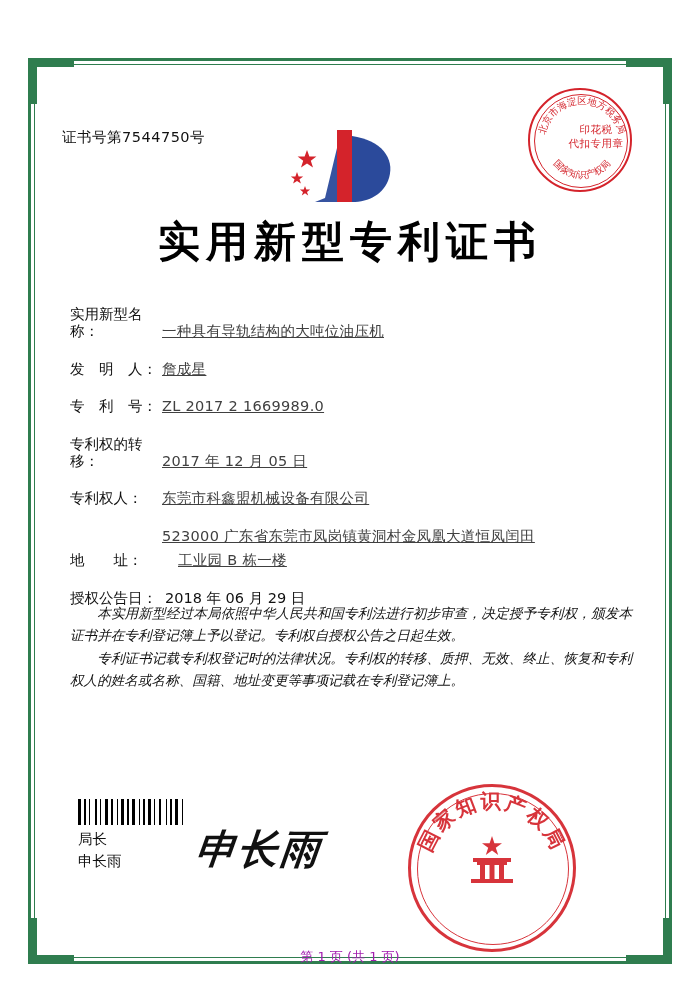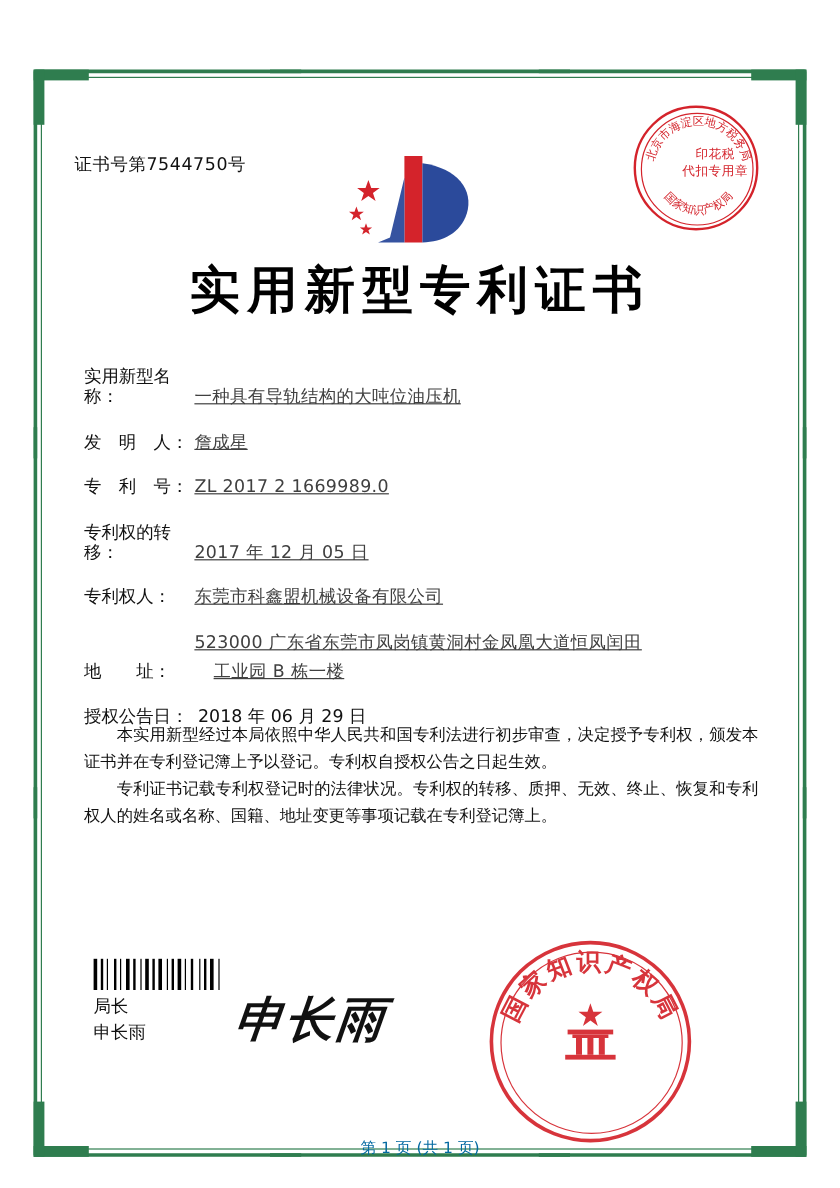--- a/index.html
+++ b/index.html
@@ -173,20 +173,21 @@
     top: 586px;
     width: 562px;
     font-size: 13.6px;
     line-height: 1.62;
     text-align: justify;
     color: #111;
   }
   .body-text p {
     margin: 0 0 1px 0;
     text-indent: 2em;
+    font-style: italic;
   }
 
   
   .barcode {
     position: absolute;
     left: 78px; top: 783px;
     width: 128px; height: 26px;
   }
   .barcode i {
     position: absolute;
@@ -247,21 +248,21 @@
     font-family: "DejaVu Sans", "Liberation Sans", sans-serif;
     letter-spacing: 0.5px;
   }
 
   .page-footer {
     position: absolute;
     left: 0; right: 0;
     top: 932px;
     text-align: center;
     font-size: 13px;
-    color: #0369a1;
+    color: #a21caf;
   }
 </style>
 </head>
 <body>
 
 <div class="certificate">
 
   <div class="border-outer"></div>
   <div class="border-inner"></div>
   <div class="corner tl"></div>

